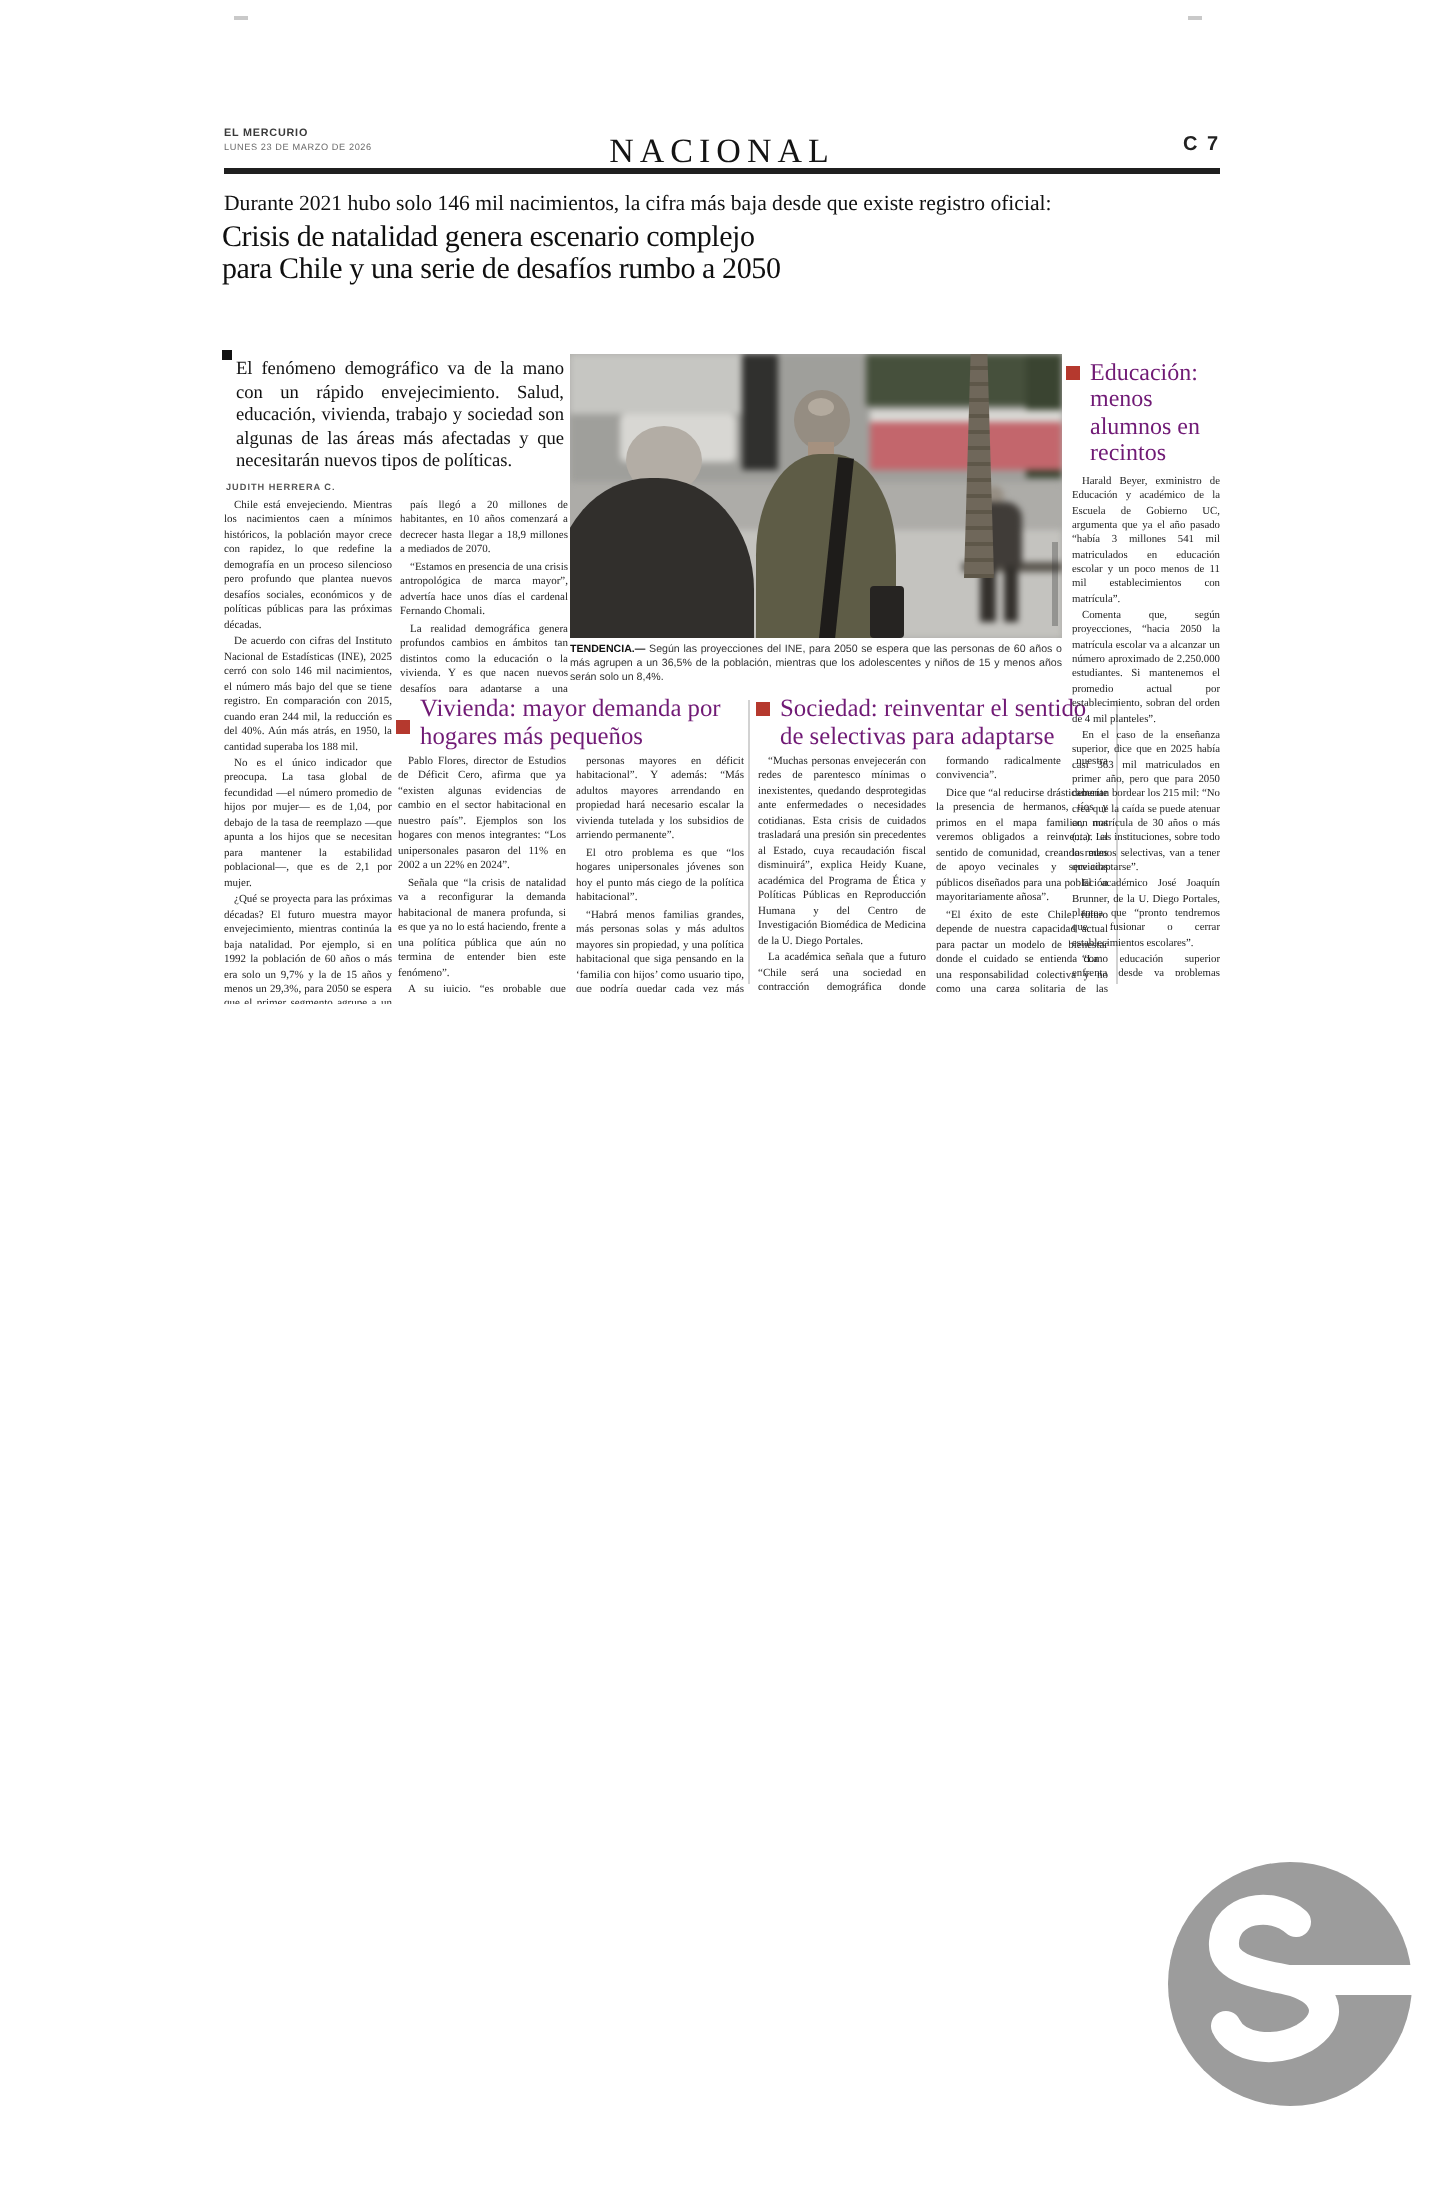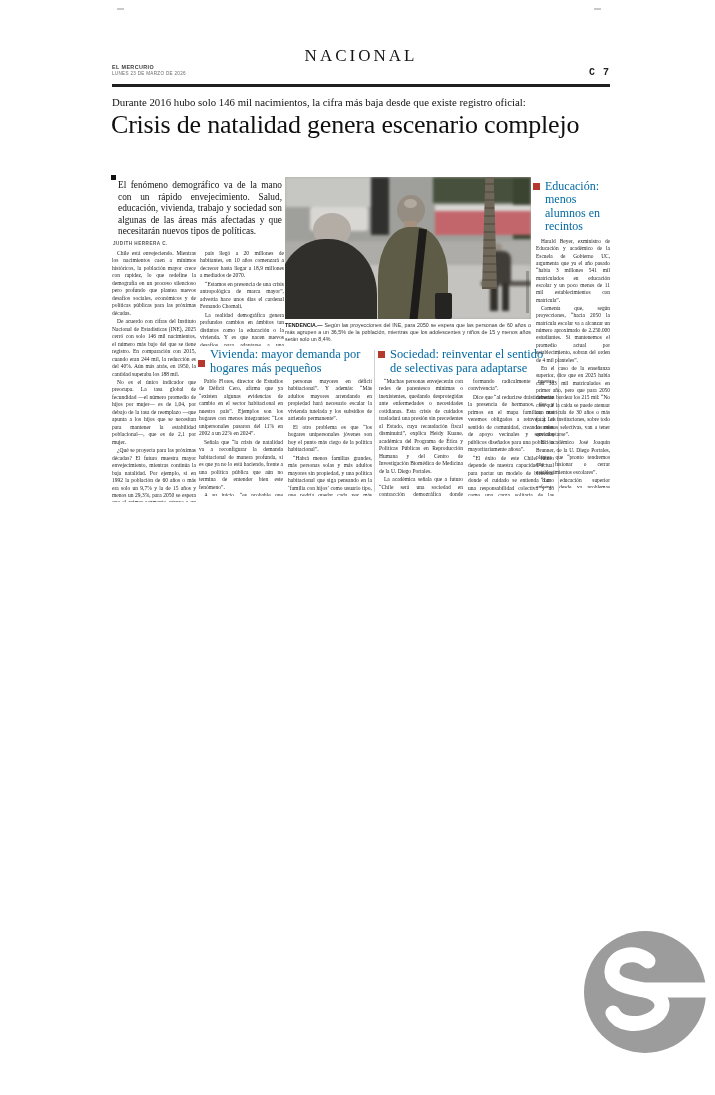--- a/index.html
+++ b/index.html
@@ -5,37 +5,37 @@
   * { margin:0; padding:0; box-sizing:border-box; }
   html,body { width:715px; height:1095px; background:#ffffff; }
   body { position:relative; font-family:"Liberation Serif", serif; color:#1a1a1a; overflow:hidden; }
   .abs { position:absolute; }
 
   
   .cropmark { position:absolute; height:2px; background:#c9c9c9; }
   .masthead-name { font-family:"Liberation Sans", sans-serif; font-weight:bold; font-size:5.4px; letter-spacing:.4px; color:#3a3a3a; }
   .masthead-date { font-family:"Liberation Sans", sans-serif; font-size:4.6px; letter-spacing:.3px; color:#6a6a6a; margin-top:1px; }
   .section-name { font-size:17px; letter-spacing:3px; color:#141414; text-align:center; }
-  .page-num { font-family:Liberation Mono, monospace; font-weight:bold; font-size:10px; color:#222; letter-spacing:1px; }
+  .page-num { font-family:Liberation Sans, sans-serif; font-weight:bold; font-size:10px; color:#222; letter-spacing:1px; }
   .head-rule { background:#1f1f1f; height:2.6px; }
 
   
   .kicker { font-size:10.8px; color:#111; }
-  .headline { font-size:26px; line-height:1.09; color:#0f0f0f; letter-spacing:-.2px; }
+  .headline { font-size:15px; line-height:1.09; color:#0f0f0f; letter-spacing:-.2px; }
   .headline div { white-space:nowrap; }
   .lead-square { width:5px; height:5px; background:#111; }
   .lead { font-size:9.3px; line-height:1.24; color:#111; text-align:justify; }
   .byline { font-family:"Liberation Sans", sans-serif; font-size:4.6px; font-weight:bold; letter-spacing:.5px; color:#555; }
 
   
   .col { font-size:5.5px; line-height:1.36; text-align:justify; color:#222; }
   .col p { text-indent:5px; margin-bottom:1px; }
 
   
-  .sec-title { display:flex; gap:5px; font-size:12.4px; line-height:1.12; color:#0369a1; }
+  .sec-title { display:flex; gap:5px; font-size:12.4px; line-height:1.12; color:#701a75; }
   .sec-square { flex:0 0 auto; width:7px; height:7px; background:#b5392e; margin-top:3px; }
   .vrule { width:1px; background:#d2d2d2; }
 
   
   .photo { left:285px; top:177px; width:246px; height:142px; background:#adaca8; overflow:hidden; }
   .photo * { position:absolute; }
   .ph-blur { left:0; top:0; width:246px; height:142px; filter:blur(1.6px); }
   .caption { font-family:"Liberation Sans", sans-serif; font-size:5.3px; line-height:1.35; color:#333; text-align:justify; }
   .caption b { color:#111; }
 
@@ -47,27 +47,28 @@
 
 <div>
 
   <div class="cropmark" style="left:117px; top:8px; width:7px;"></div>
   <div class="cropmark" style="left:594px; top:8px; width:7px;"></div>
 
   <div class="abs" style="left:112px; top:64px; width:140px;">
     <div class="masthead-name">EL MERCURIO</div>
     <div class="masthead-date">LUNES 23 DE MARZO DE 2026</div>
   </div>
-  <div class="abs section-name" style="left:112px; top:46px; width:498px;text-align:center;">NACIONAL</div>
+  <div class="abs section-name" style="left:112px; top:66px; width:498px;text-align:center;">NACIONAL</div>
   <div class="abs page-num" style="left:560px; top:67px; width:50px; text-align:right;">C 7</div>
   <div class="abs head-rule" style="left:112px; top:84px; width:498px;"></div>
 
-  <div class="abs kicker" style="left:112px; top:96px; width:498px;">Durante 2016 hubo solo 146 mil nacimientos, la cifra más baja desde que existe registro oficial:</div>
+  <div class="abs kicker" style="left:112px; top:96px; width:498px;">Durante 2021 hubo solo 146 mil nacimientos, la cifra más baja desde que existe registro oficial:</div>
   <div class="abs headline" style="left:111px; top:111px; width:500px;">
     <div>Crisis de natalidad genera escenario complejo</div>
+    <div>para Chile y una serie de desafíos rumbo a 2050</div>
   </div>
 
   <div class="abs lead-square" style="left:111px; top:175px;"></div>
   <div class="abs lead" style="left:118px; top:180px; width:164px;">El fenómeno demográfico va de la mano con un rápido envejecimiento. Salud, educación, vivienda, trabajo y sociedad son algunas de las áreas más afectadas y que necesitarán nuevos tipos de políticas.</div>
   <div class="abs byline" style="left:113px; top:241px;">JUDITH HERRERA C.</div>
 
   <div class="abs col" style="left:112px; top:250px; width:84px; height:252px; overflow:hidden;">
     <p>Chile está envejeciendo. Mientras los nacimientos caen a mínimos históricos, la población mayor crece con rapidez, lo que redefine la demografía en un proceso silencioso pero profundo que plantea nuevos desafíos sociales, económicos y de políticas públicas para las próximas décadas.</p>
     <p>De acuerdo con cifras del Instituto Nacional de Estadísticas (INE), 2025 cerró con solo 146 mil nacimientos, el número más bajo del que se tiene registro. En comparación con 2015, cuando eran 244 mil, la reducción es del 40%. Aún más atrás, en 1950, la cantidad superaba los 188 mil.</p>
     <p>No es el único indicador que preocupa. La tasa global de fecundidad —el número promedio de hijos por mujer— es de 1,04, por debajo de la tasa de reemplazo —que apunta a los hijos que se necesitan para mantener la estabilidad poblacional—, que es de 2,1 por mujer.</p>

